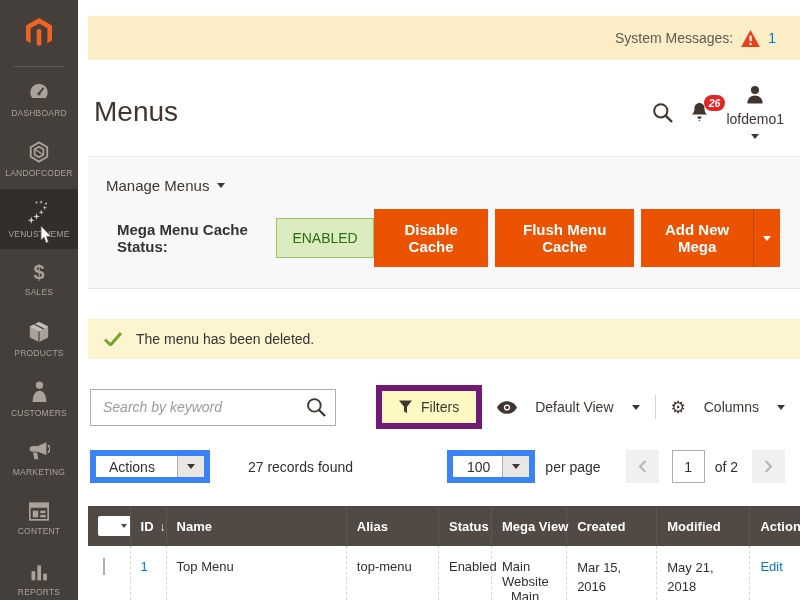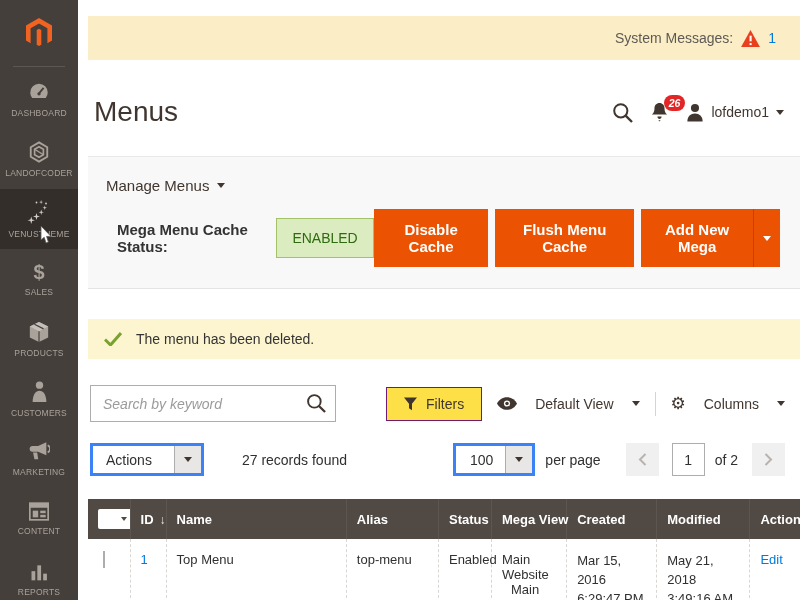--- a/index.html
+++ b/index.html
@@ -23,21 +23,21 @@
   .sysbar { height:44px; background:#fbeec6; display:flex; align-items:center;
             justify-content:flex-end; gap:8px; padding-right:24px; font-size:14px; color:#5e5a55; }
   .sysbar .count { color:#007bdb; font-size:14px; cursor:pointer; }
 
   .page-header { height:96px; display:flex; align-items:center; padding:8px 16px 0 6px; }
   .page-title { font-size:28px; font-weight:400; color:#41362f; }
   .header-actions { margin-left:auto; display:flex; align-items:center; gap:17px; }
   .bell-wrap { position:relative; cursor:pointer; }
   .badge { position:absolute; top:-7px; right:-16px; background:#e22626; color:#fff;
            font-size:10.5px; font-weight:bold; border-radius:8px; padding:2px 5px;font-style:italic; }
-  .user-wrap { display:flex; align-items:center; gap:7px; cursor:pointer; }
+  .user-wrap { display:flex; align-items:center; gap:7px; cursor:pointer;flex-direction:column; }
   .user-name { font-size:14px; color:#41362f; }
   .caret { width:0; height:0; border-left:4px solid transparent; border-right:4px solid transparent;
            border-top:5px solid #41362f; display:inline-block; }
 
   .cache-panel { background:#f8f8f8; border-top:1px solid #e9e9e9; border-bottom:1px solid #e3e3e3;
                  padding:20px 20px 21px 18px; }
   .manage-row { display:flex; align-items:center; gap:8px; font-size:15px; color:#41362f;
                 margin-bottom:15px; cursor:pointer; }
   .cache-row { display:flex; align-items:center; }
   .cache-label { font-size:15px; font-weight:bold; color:#333; margin-left:11px; }
@@ -56,28 +56,28 @@
   .success-msg { margin-top:30px; background:#fdf5d0; padding:12px 16px; display:flex;
                  align-items:center; gap:14px; font-size:14px; color:#333; }
 
   .toolbar1 { margin-top:26px; display:flex; align-items:center; padding:0 15px 0 2px; }
   .search-box { position:relative; width:246px; }
   .search-box input { width:100%; height:37px; border:1px solid #adadad; font-size:14px;
                       padding:0 38px 0 12px; font-family:inherit; color:#303030; }
   .search-box input::placeholder { color:#9b9b9b; font-style:italic; }
   .search-box .mag { position:absolute; right:10px; top:8px; cursor:pointer; }
   .view-controls { margin-left:auto; display:flex; align-items:center; gap:15px; }
-  .filters-btn { display:flex; align-items:center; gap:9px; background:#fde047;
-                 border:1px solid #701a75; padding:8px 17px; font-size:14px; color:#41362f; cursor:pointer; }
+  .filters-btn { display:flex; align-items:center; gap:9px; background:#fef9c3;
+                 border:6px solid #701a75; padding:8px 17px; font-size:14px; color:#41362f; cursor:pointer; }
   .ctrl { display:flex; align-items:center; gap:18px; font-size:14px; color:#41362f; cursor:pointer; }
   .vdiv { width:1px; height:24px; background:#d6d3d0; }
   .gear-glyph { font-size:17px; color:#41362f; line-height:17px; }
 
   .toolbar2 { margin-top:21px; display:flex; align-items:center; padding:0 15px 0 2px; }
-  .select-ctl { display:flex; align-items:stretch; border:3px solid #3b82f6; background:#fff;
+  .select-ctl { display:flex; align-items:stretch; border:6px solid #3b82f6; background:#fff;
                 height:33px; cursor:pointer; }
   .select-ctl .sel-text { display:flex; align-items:center; padding:0 22px 0 13px; font-size:14px; }
   .select-ctl .sel-caret { width:27px; background:#e9e7e6; border-left:1px solid #adadad;
                            display:flex; align-items:center; justify-content:center; }
   .select-ctl .sel-caret .caret { border-top-width:5px; }
   .records { margin-left:38px; font-size:14px; }
   .pager { margin-left:auto; display:flex; align-items:center; }
   .perpage .sel-text { padding:0 12px 0 14px; }
   .perpage-lbl { font-size:14px; margin:0 16px 0 10px; }
   .page-btn { width:33px; height:33px; background:#f0f0f0; border:none; display:flex;

